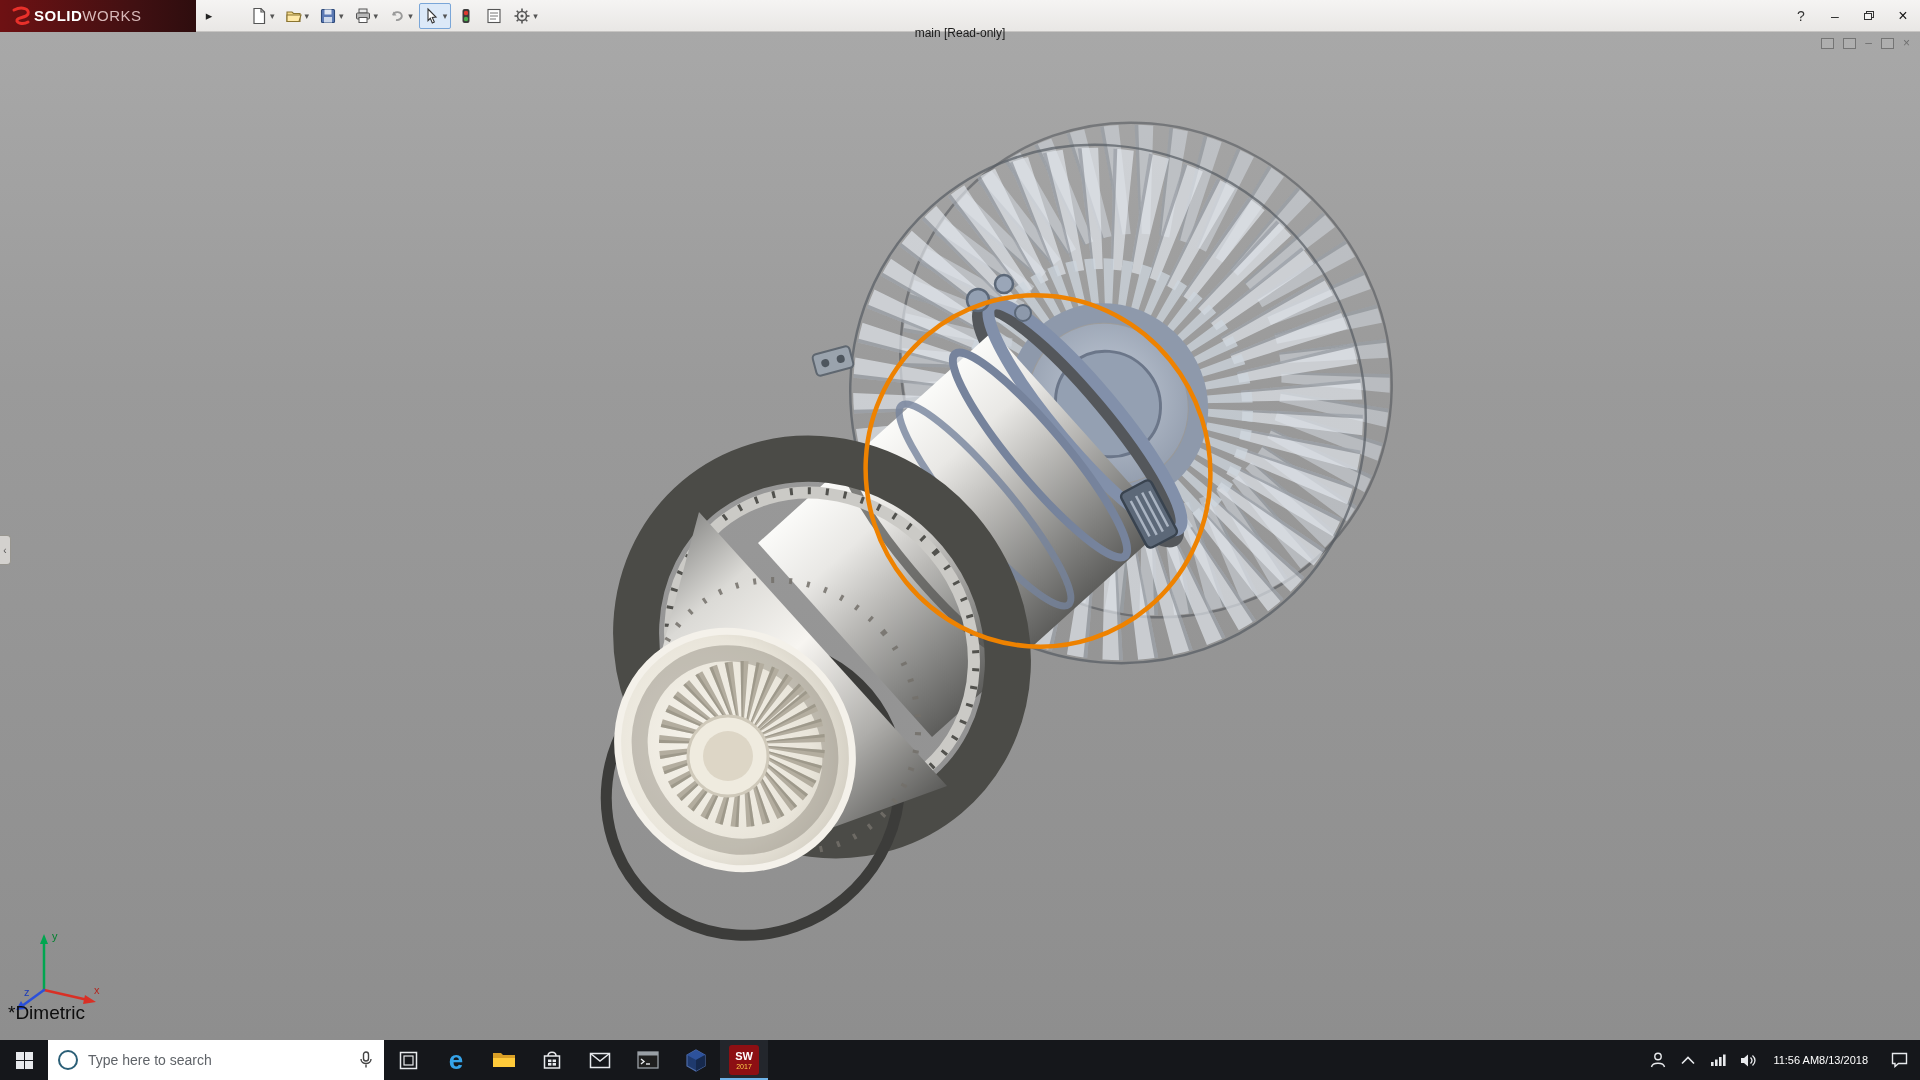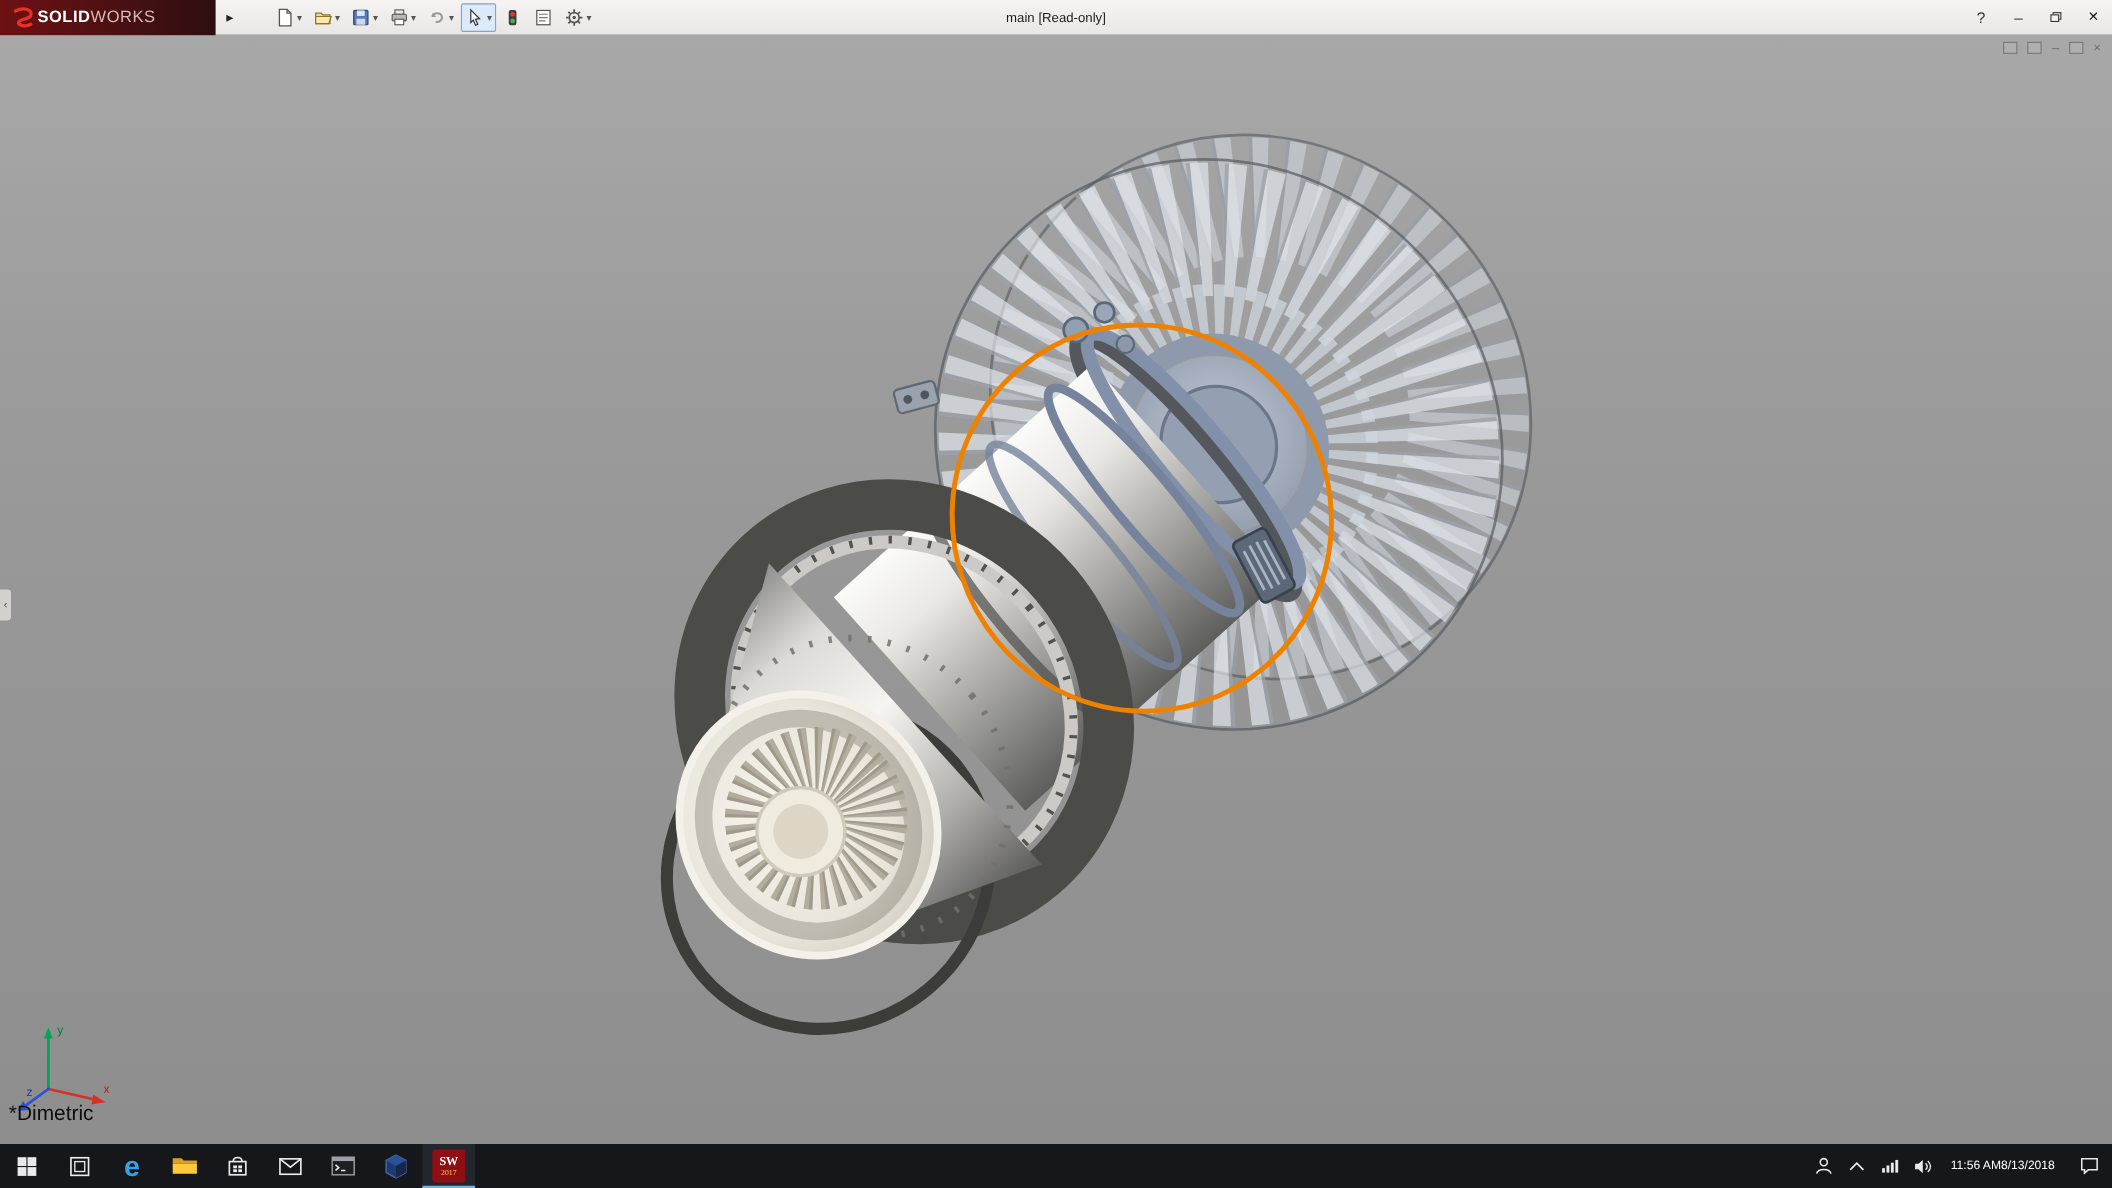--- a/index.html
+++ b/index.html
@@ -16,21 +16,21 @@
   .brand { font-size:15px; letter-spacing:.5px; white-space:nowrap; }
   .brand b { color:#ffffff; font-weight:bold; }
   .brand span.lt { color:#d8b9b9; font-weight:normal; }
   .menu-expand { width:22px; height:26px; margin-left:2px; display:flex; align-items:center; justify-content:center;
     color:#222; font-size:13px; cursor:default; }
   .toolbar { display:flex; align-items:center; margin-left:26px; gap:2px; }
   .tbtn { display:flex; align-items:center; height:26px; padding:0 3px; border:1px solid transparent; border-radius:2px; }
   .tbtn.sel { background:#dce9f8; border-color:#7aa6d8; }
   .tbtn svg { width:18px; height:18px; }
   .caret { font-size:9px; color:#555; margin-left:2px; }
-  .doc-title { position:absolute; left:50%; top:0; transform:translateX(-50%);
+  .doc-title { position:absolute; left:50%; top:17px; transform:translateX(-50%);
     height:20px; line-height:32px; font-size:12px; color:#1c1c1c; }
   .win-controls { margin-left:auto; display:flex; align-items:center; height:32px; }
   .wbtn { width:34px; height:32px; display:flex; align-items:center; justify-content:center;
     color:#333; font-size:14px; }
   .wbtn .restore-box { position:relative; width:10px; height:9px; }
   .restore-box .r1 { position:absolute; right:0; top:0; width:8px; height:7px; border:1px solid #333; background:transparent; }
   .restore-box .r2 { position:absolute; left:0; bottom:0; width:8px; height:7px; border:1px solid #333; background:#f5f4f3; }
   .wbtn.close { font-size:16px; color:#111; }
 
   
@@ -52,21 +52,21 @@
   .tk-btn { width:48px; display:flex; align-items:center; justify-content:center; }
   .start-grid { width:17px; height:17px; display:grid; grid-template-columns:8px 8px; grid-template-rows:8px 8px; gap:1px; }
   .start-grid i { background:#e8eaed; }
   .searchbox { width:336px; background:#ffffff; display:flex; align-items:center; padding:0 10px; gap:10px; }
   .cortana-ring { width:20px; height:20px; border:2px solid #2b5f77; border-radius:50%; flex:0 0 auto; }
   .searchbox input { border:none; outline:none; flex:1; font-size:14px; color:#333; background:transparent;
     font-family:"Liberation Sans",sans-serif; }
   .searchbox input::placeholder { color:#5f6368; opacity:1; }
   .edge-e { color:#35a3e8; font-size:26px; font-weight:bold; line-height:26px; }
   .sw-badge { width:30px; height:30px; background:#8d0f13; border-radius:3px; display:flex; flex-direction:column;
-    align-items:center; justify-content:center; line-height:1;font-family:Liberation Serif, serif; }
+    align-items:center; justify-content:center; line-height:1; }
   .sw-badge .sw { color:#ffffff; font-weight:bold; font-size:11px; }
   .sw-badge .yr { color:#ffd24a; font-size:7px; margin-top:1px; }
   .tk-btn.active { box-shadow:inset 0 -2px 0 #6fb3e8; background:#23262c; }
   .tray { margin-left:auto; display:flex; align-items:center; }
   .tray .tk-btn { width:30px; }
   .clock { display:flex; flex-direction:row; align-items:flex-end; justify-content:center;
     color:#ffffff; font-size:11px; line-height:14px; padding:0 10px; }
   .notif { width:42px; display:flex; align-items:center; justify-content:center; }
 </style>
 </head>
@@ -324,20 +324,29 @@
   <div class="taskbar">
     <div class="tk-btn">
       <div class="start-grid">
           <i></i>
           <i></i>
           <i></i>
           <i></i>
         </div>
     </div>
 
+    <div class="searchbox">
+      <div class="cortana-ring"></div>
+      <input type="text" placeholder="Type here to search" style="">
+      <svg width="16" height="18" viewBox="0 0 16 18">
+        <rect x="5.5" y="1" width="5" height="9" rx="2.5" fill="none" stroke="#444" stroke-width="1.4"></rect>
+        <path d="M3 8 C3 14 13 14 13 8" fill="none" stroke="#444" stroke-width="1.4"></path>
+        <line x1="8" y1="13.5" x2="8" y2="16.5" stroke="#444" stroke-width="1.4"></line>
+      </svg>
+    </div>
 
     <div class="tk-btn">
       <svg width="19" height="19" viewBox="0 0 19 19">
         <rect x="1.5" y="1.5" width="16" height="16" fill="none" stroke="#e8eaed" stroke-width="1.5"></rect>
         <rect x="5" y="5" width="9" height="9" fill="none" stroke="#e8eaed" stroke-width="1.2"></rect>
       </svg>
     </div>
 
     <div class="tk-btn">
       <span class="edge-e">e</span>

